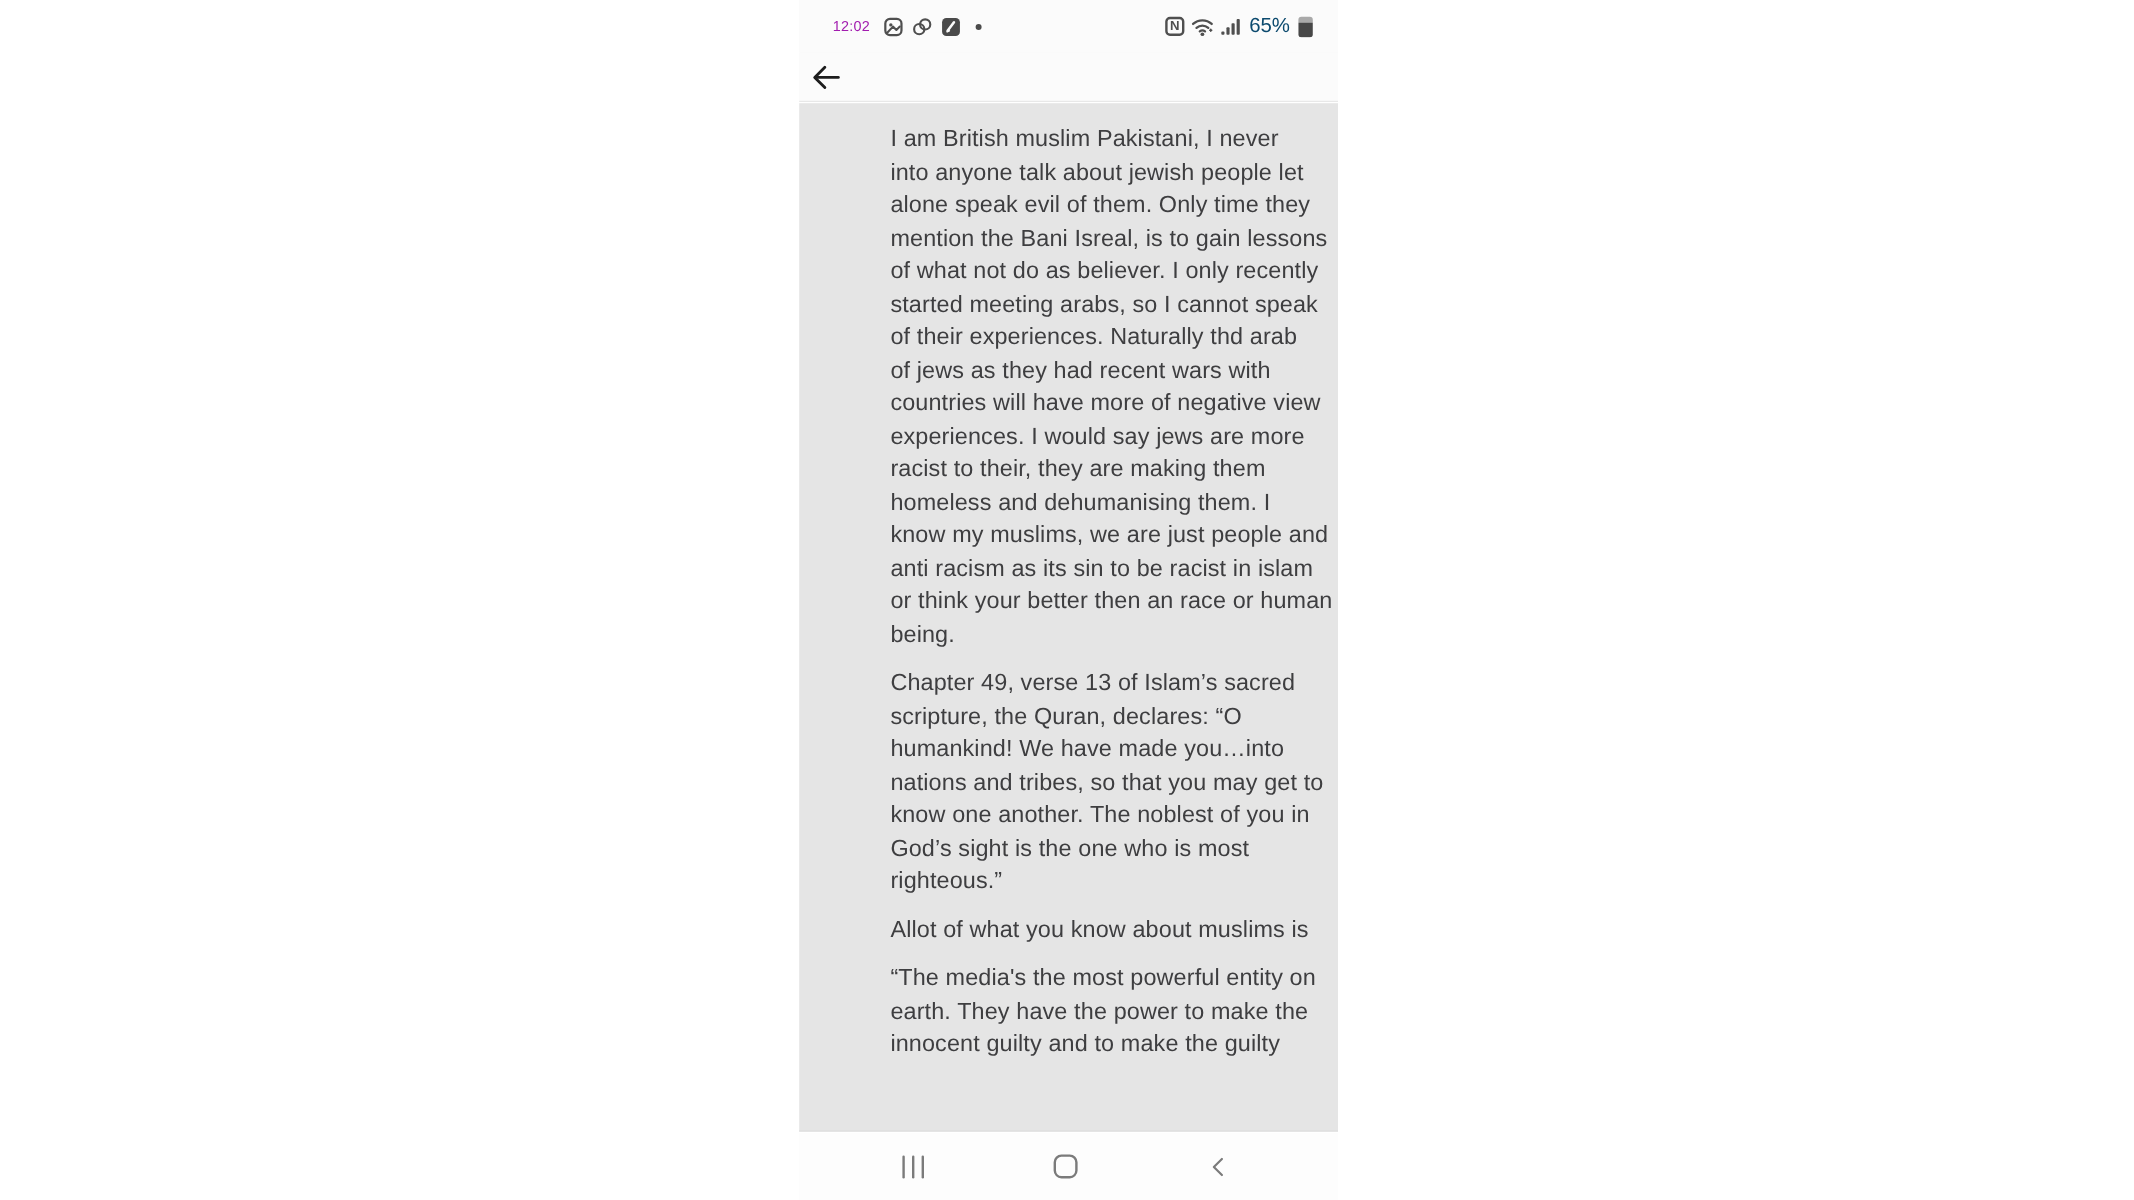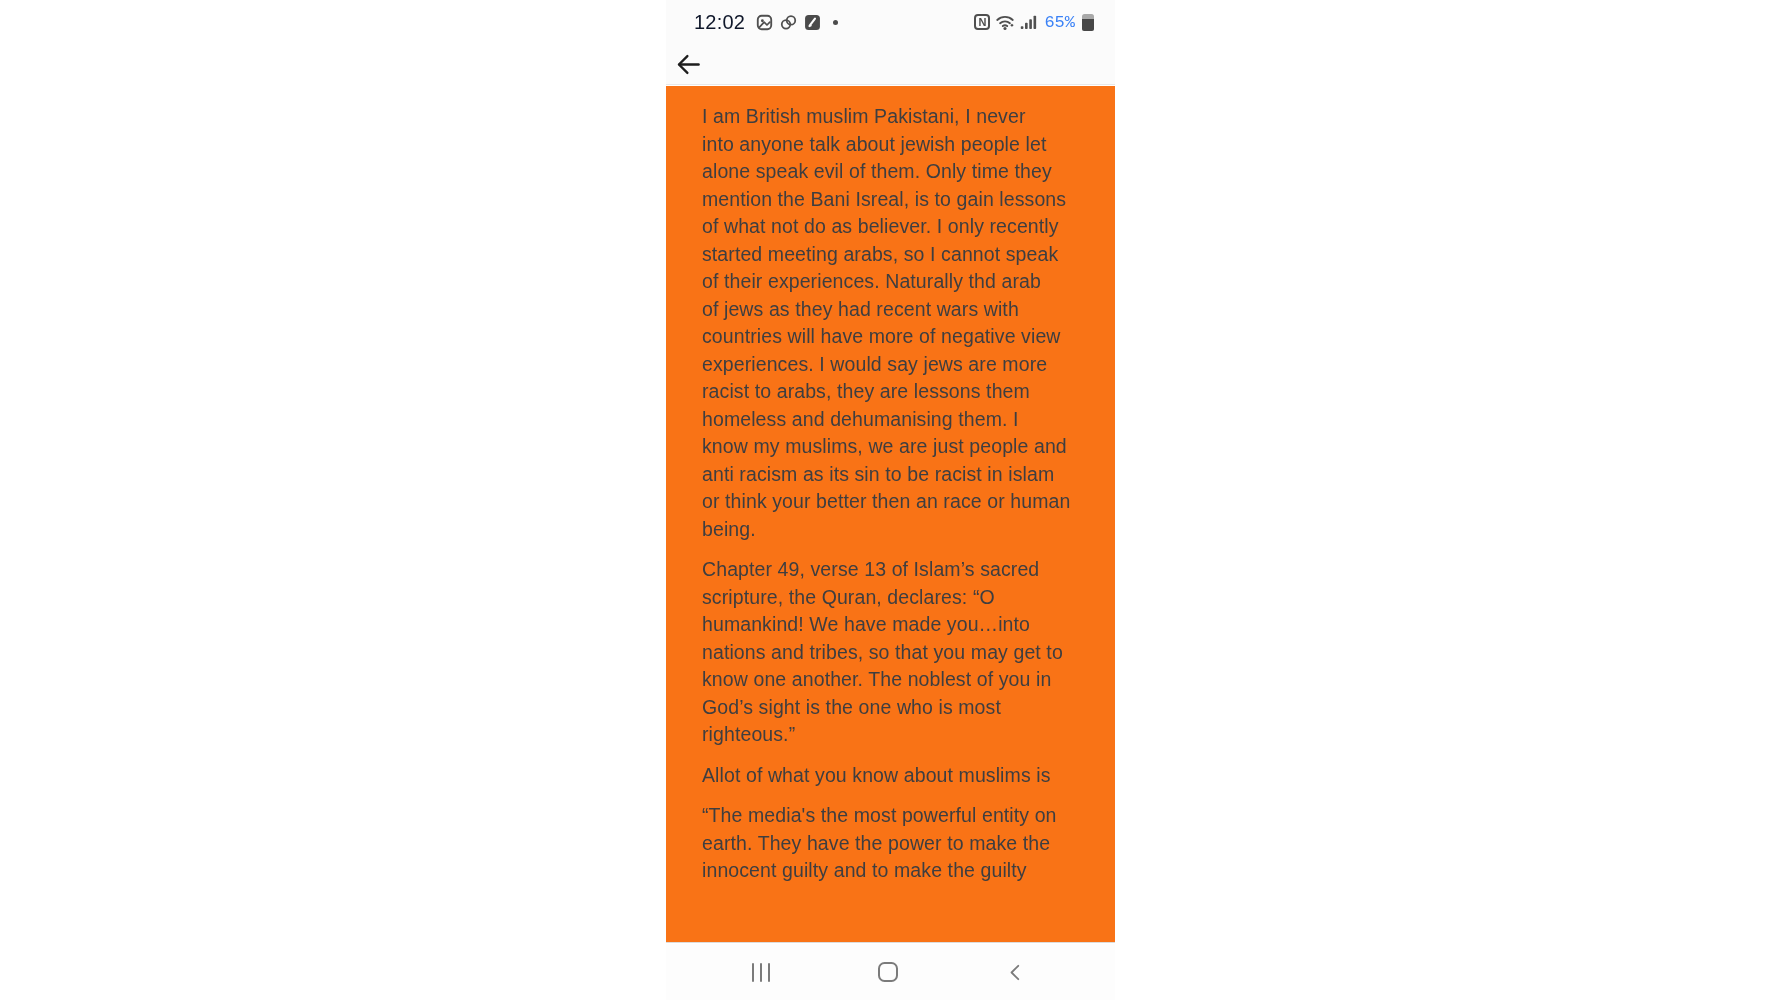--- a/index.html
+++ b/index.html
@@ -19,24 +19,24 @@
   .statusbar {
     position: absolute; top: 0; left: 0; right: 0;
     height: 44px;
     background: #fbfbfb;
     display: flex; align-items: center;
     padding: 0 21px 0 28px;
   }
   .sb-left { display: flex; align-items: center; gap: 7px; flex: 1 1 auto; }
   .sb-right { display: flex; align-items: center; gap: 5px; }
   .sb-time {
-    font-size: 20px; color: #0f172a; letter-spacing: 0.2px;
+    font-size: 12px; color: #a21caf; letter-spacing: 0.2px;
     margin-right: 4px;
   }
-  .sb-pct { font-size: 17px; color: #3b82f6; margin-left: 2px; font-family: Liberation Mono, monospace; }
+  .sb-pct { font-size: 17px; color: #0c4a6e; margin-left: 2px; }
   .sb-icon { display: inline-flex; align-items: center; justify-content: center; }
   .notif-dot {
     width: 5px; height: 5px; border-radius: 50%;
     background: #4b4b4b; margin-left: 5px;
   }
   .nfc-box {
     width: 16px; height: 16px;
     border: 2px solid #4f4f4f; border-radius: 4px;
     display: flex; align-items: center; justify-content: center;
     font-size: 11px; font-weight: bold; color: #4f4f4f;
@@ -65,23 +65,23 @@
   }
   .back-btn {
     width: 30px; height: 30px;
     display: flex; align-items: center; justify-content: center;
     cursor: pointer; background: transparent; border: none;
   }
   
   .content {
     position: absolute; top: 86px; left: 0; right: 0;
     height: 857px;
-    background: #f97316;
+    background: #e5e5e5;
     border-bottom: 1px solid #dcdcdc;
-    padding: 17px 0 0 36px;
+    padding: 17px 0 0 76px;
     overflow: hidden;
   }
   .para {
     font-size: 19.5px;
     line-height: 27.5px;
     color: #3e3e40;
     margin-bottom: 13px;
     letter-spacing: 0.1px;
   }
   .line { white-space: nowrap; }
@@ -193,21 +193,21 @@
         <div class="line">I am British muslim Pakistani, I never</div>
         <div class="line">into anyone talk about jewish people let</div>
         <div class="line">alone speak evil of them. Only time they</div>
         <div class="line">mention the Bani Isreal, is to gain lessons</div>
         <div class="line">of what not do as believer. I only recently</div>
         <div class="line">started meeting arabs, so I cannot speak</div>
         <div class="line">of their experiences. Naturally thd arab</div>
         <div class="line">of jews as they had recent wars with</div>
         <div class="line">countries will have more of negative view</div>
         <div class="line">experiences. I would say jews are more</div>
-        <div class="line">racist to arabs, they are lessons them</div>
+        <div class="line">racist to their, they are making them</div>
         <div class="line">homeless and dehumanising them. I</div>
         <div class="line">know my muslims, we are just people and</div>
         <div class="line">anti racism as its sin to be racist in islam</div>
         <div class="line">or think your better then an race or human</div>
         <div class="line">being.</div>
       </div>
       <div class="para">
         <div class="line">Chapter 49, verse 13 of Islam’s sacred</div>
         <div class="line">scripture, the Quran, declares: “O</div>
         <div class="line">humankind! We have made you…into</div>

